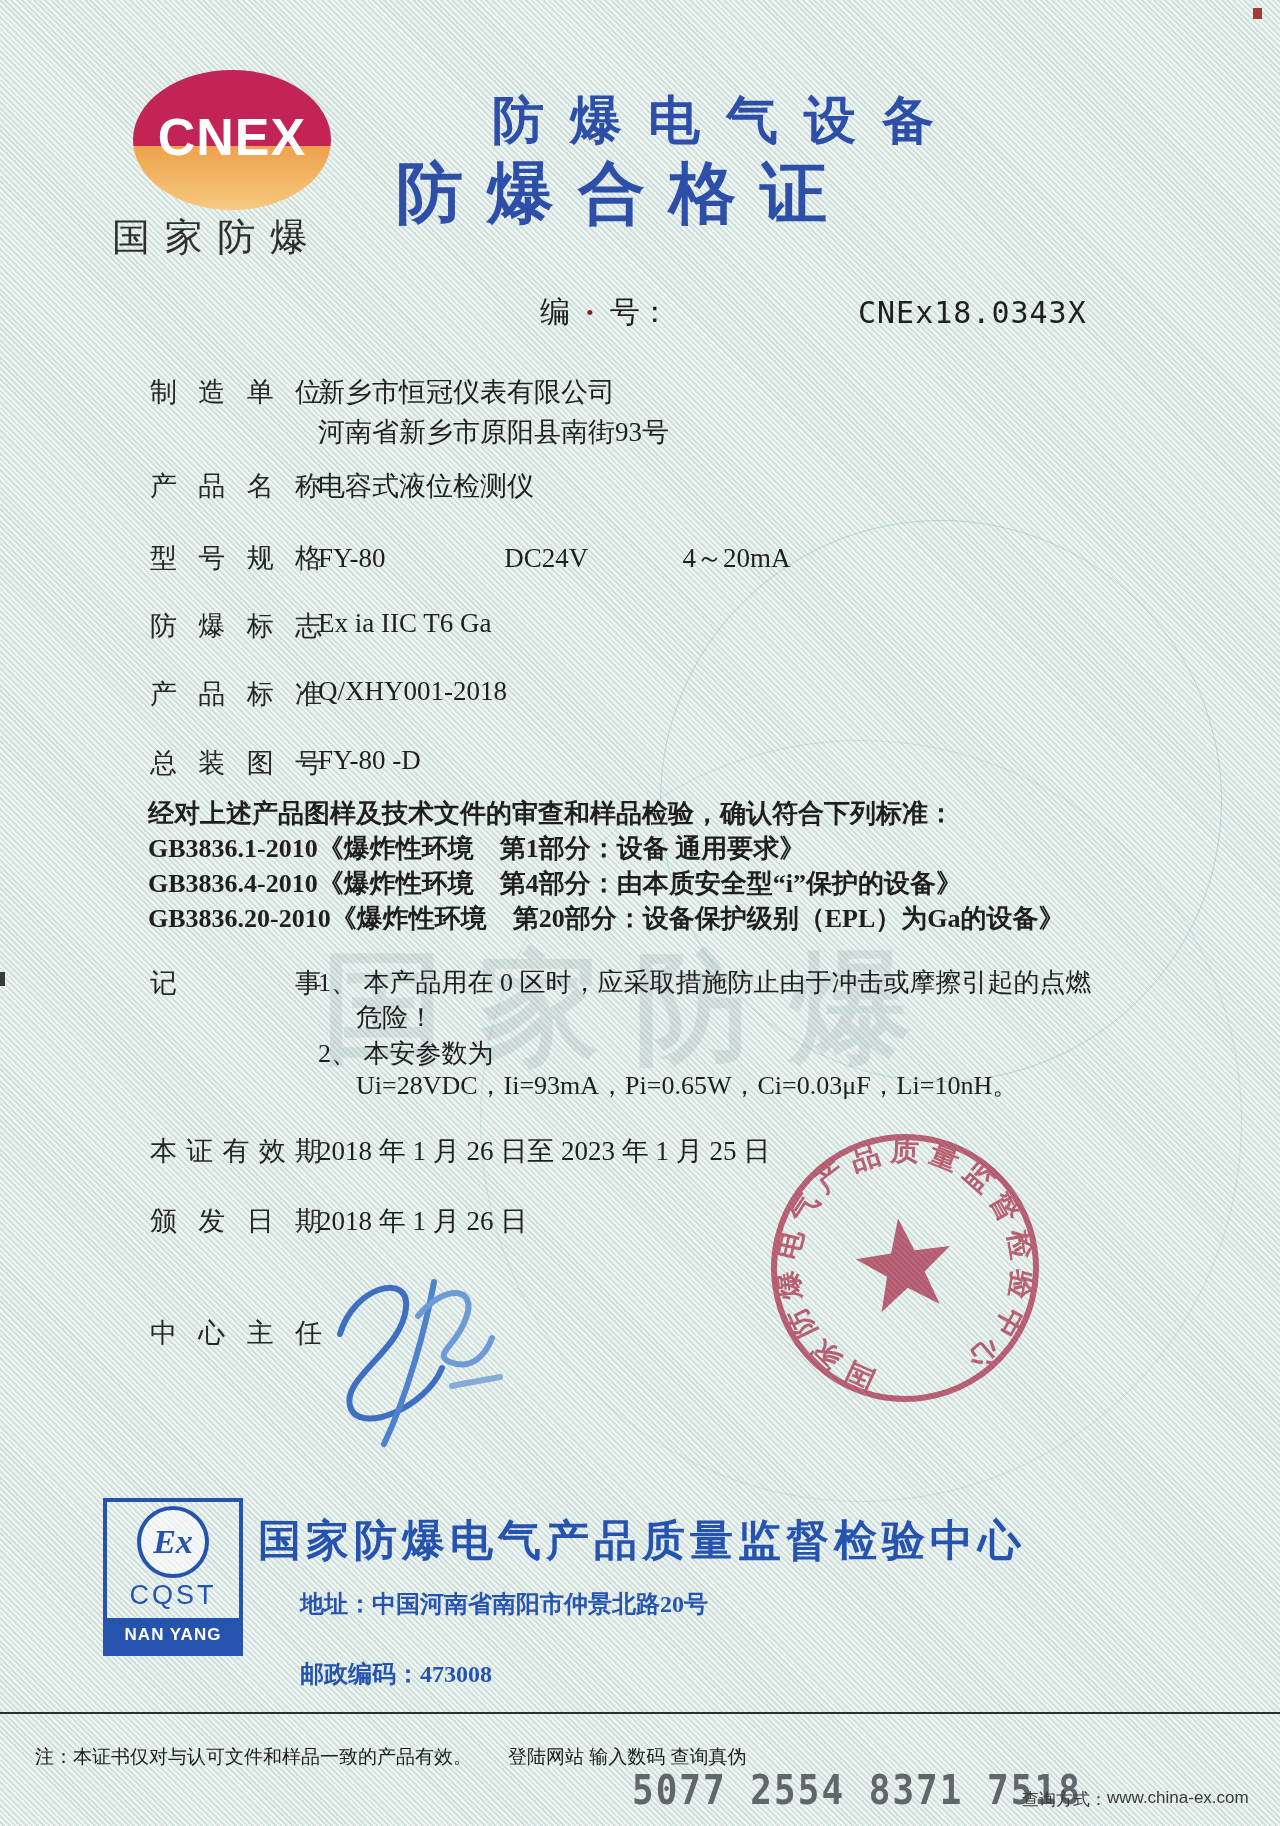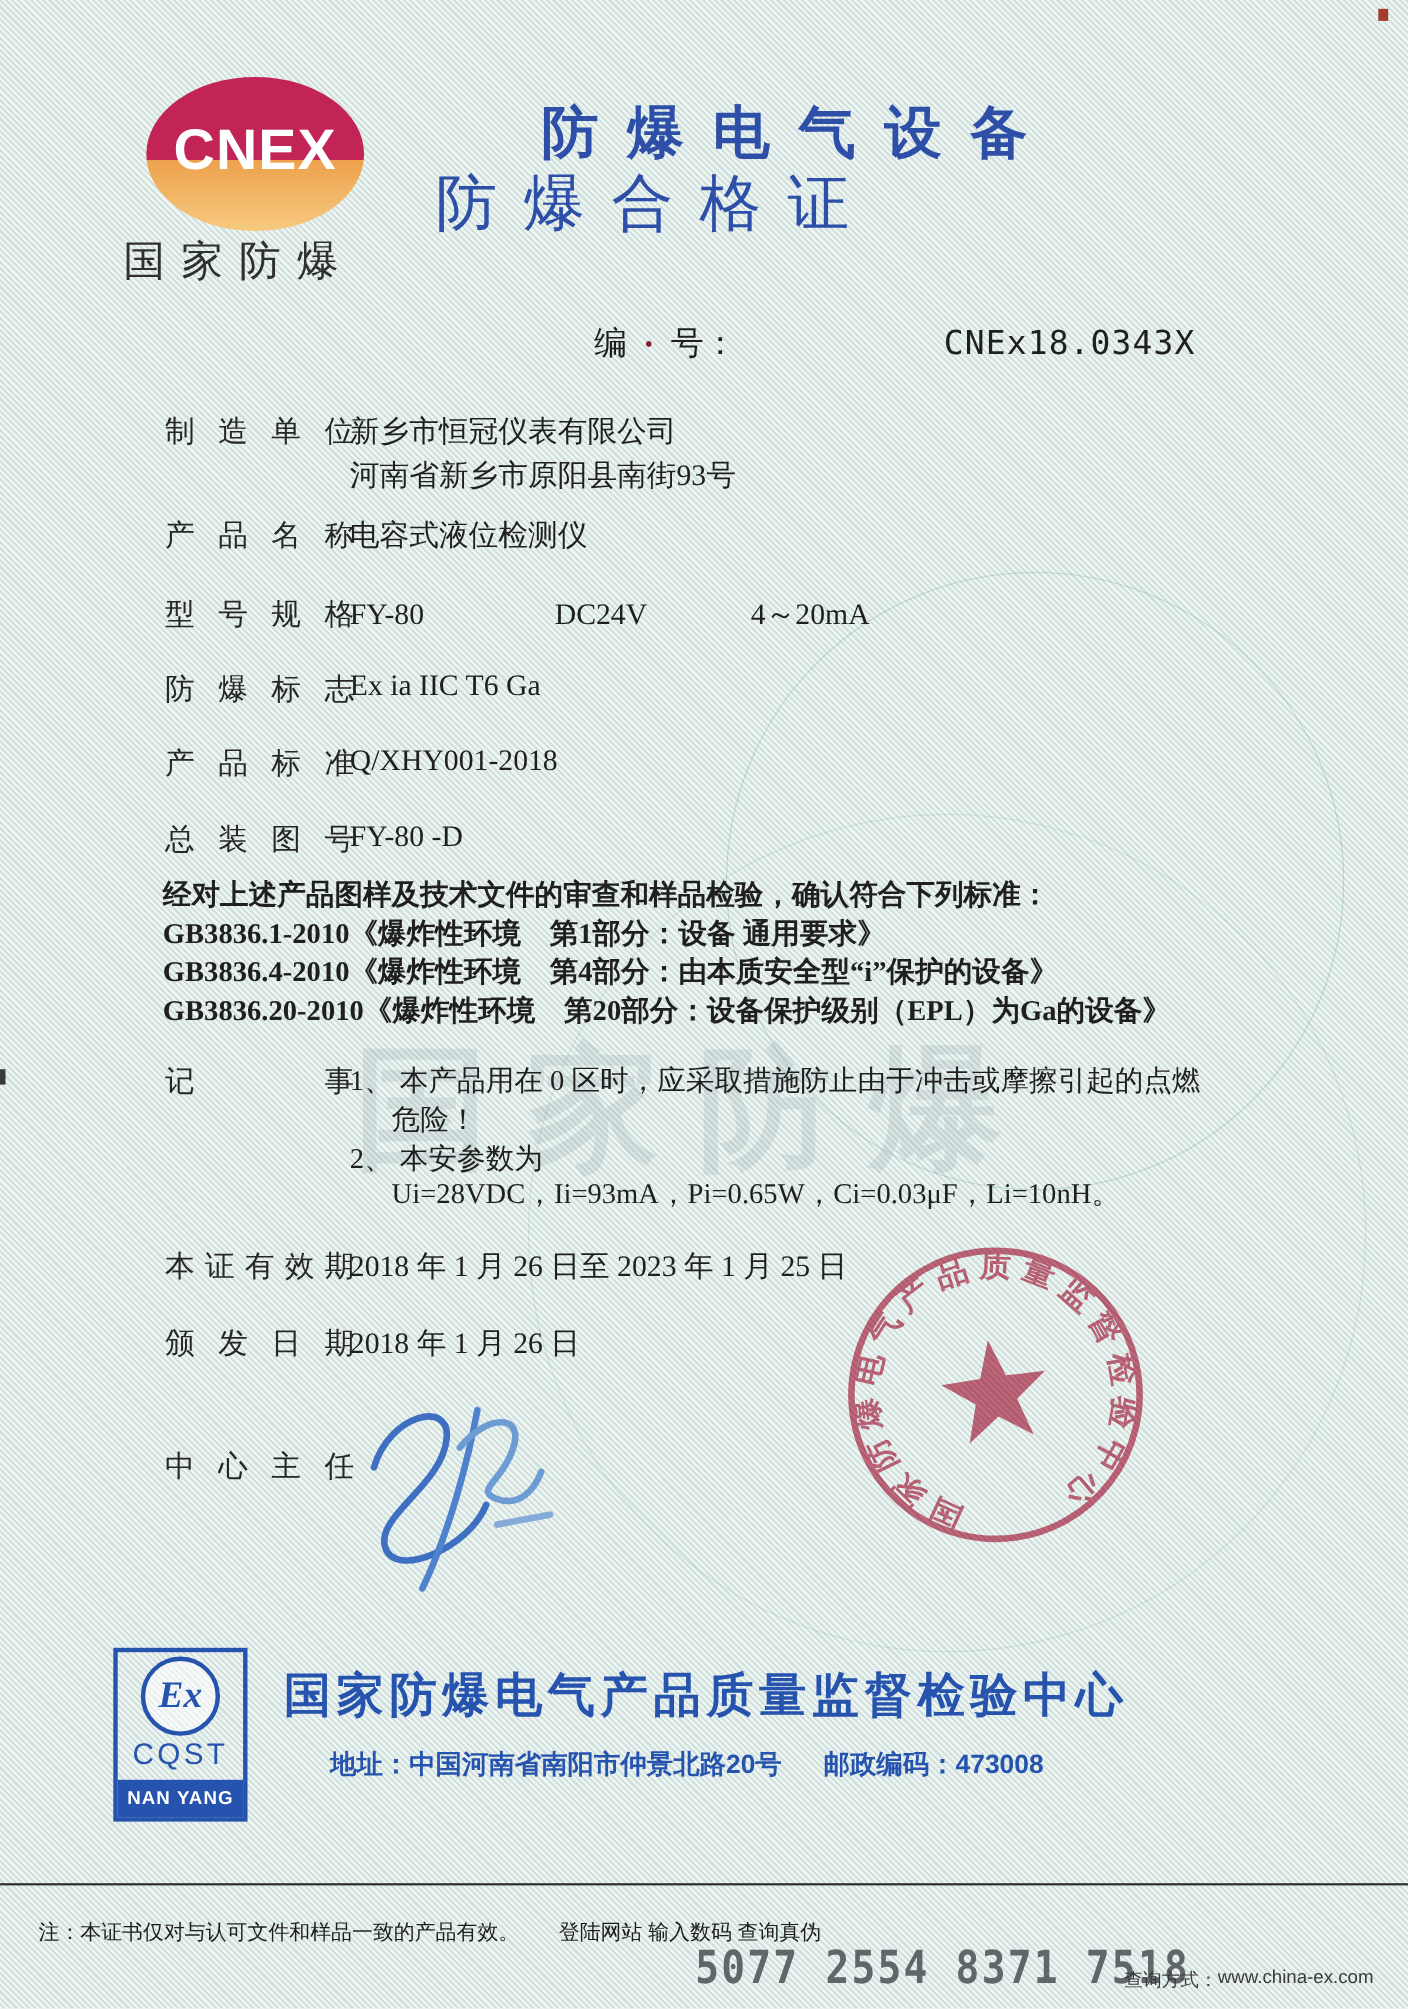--- a/index.html
+++ b/index.html
@@ -16,51 +16,51 @@
   .cnex{position:absolute;left:133px;top:70px;width:198px;height:140px;border-radius:50%;
     background:linear-gradient(180deg,#c22456 0%,#c22456 54%,#eea14c 54%,#f6ca80 100%);
     display:flex;align-items:center;justify-content:center;}
   .cnex span{color:#fff;font-family:"Liberation Sans",sans-serif;font-weight:bold;font-size:52px;letter-spacing:1px;padding-bottom:6px;}
   .cnex-caption{position:absolute;left:112px;top:212px;width:196px;font-family:"Liberation Sans",sans-serif;
     font-size:38px;color:#2f2f2f;text-align:justify;text-align-last:justify;}
   
   .subtitle{position:absolute;left:492px;top:86px;font-family:Liberation Mono, monospace;
     font-weight:bold;font-size:52px;letter-spacing:26px;color:#2d4fa8;white-space:nowrap;}
   .title{position:absolute;left:396px;top:148px;font-family:"Liberation Sans",sans-serif;
-    font-weight:normal;font-size:56px;letter-spacing:24px;color:#2d4fa8;white-space:nowrap;}
+    font-weight:bold;font-size:67px;letter-spacing:24px;color:#2d4fa8;white-space:nowrap;}
   .numline{position:absolute;left:540px;top:292px;display:flex;align-items:center;font-size:30px;color:#1e1e1e;}
   .numline .zh{letter-spacing:0;}
   .numline .dot{color:#7b1f28;font-size:22px;margin:0 16px;}
   .numline .val{font-family:"DejaVu Sans Mono",monospace;font-size:30px;letter-spacing:1px;}
   
   .frow{position:absolute;left:0;width:1280px;height:42px;}
   .lbl{position:absolute;left:150px;width:172px;font-family:"Liberation Sans",sans-serif;
     font-size:27px;color:#262626;text-align:justify;text-align-last:justify;}
   .val{position:absolute;left:318px;font-size:27px;color:#1f1f1f;white-space:nowrap;}
   .val .seg-b{margin-left:112px;} .val .seg-c{margin-left:88px;}
   .stdblock{position:absolute;left:148px;top:796px;width:1010px;font-size:26px;color:#1f1f1f;line-height:35px;font-weight:bold;}
   .stdblock div{white-space:nowrap;}
   .notes-item{position:absolute;font-size:26px;color:#1f1f1f;white-space:nowrap;}
   
   .sig{position:absolute;left:312px;top:1256px;}
   
   .stamp{position:absolute;left:765px;top:1128px;opacity:.85;mix-blend-mode:multiply;transform:rotate(-8deg);}
   
-  .cqst-box{position:absolute;left:103px;top:1498px;width:122px;height:158px;border:4px solid #2553ad;box-sizing:border-box;
+  .cqst-box{position:absolute;left:103px;top:1498px;width:140px;height:158px;border:4px solid #2553ad;box-sizing:border-box;
     font-family:"Liberation Sans",sans-serif;text-align:center;}
   .cqst-circle{width:72px;height:72px;border:4px solid #2553ad;border-radius:50%;margin:4px auto 0;box-sizing:border-box;
     background:rgba(255,255,255,.55);display:flex;align-items:center;justify-content:center;}
   .cqst-circle span{font-family:"Liberation Serif",serif;font-style:italic;font-weight:bold;font-size:34px;color:#2553ad;}
   .cqst-name{font-size:27px;color:#2553ad;letter-spacing:3px;margin-top:2px;}
   .cqst-strip{position:absolute;bottom:0;left:0;right:0;height:34px;background:#2553ad;color:#fff;
     font-size:17px;font-weight:bold;letter-spacing:1px;display:flex;align-items:center;justify-content:center;}
   .f-org{position:absolute;left:258px;top:1512px;font-family:"Liberation Sans",sans-serif;font-weight:bold;
     font-size:43px;letter-spacing:5px;color:#2553ad;white-space:nowrap;}
-  .f-line{position:absolute;font-family:Liberation Sans, sans-serif;font-weight:bold;font-size:24px;
-    color:#2553ad;white-space:nowrap;display:flex;}
+  .f-line{position:absolute;font-family:Liberation Serif, serif;font-weight:bold;font-size:24px;
+    color:#2553ad;white-space:nowrap;display:flex;flex-direction:column;}
   .f-addr{left:300px;top:1588px;gap:38px;} .f-tel{left:268px;top:1633px;gap:36px;}
   .rule{position:absolute;left:0;top:1712px;width:1280px;height:2px;background:#2e2e2e;}
   .b-note{position:absolute;left:35px;top:1744px;font-family:"Liberation Sans",sans-serif;font-size:19px;color:#1c1c1c;display:flex;gap:36px;white-space:nowrap;}
   .b-code{position:absolute;left:632px;top:1766px;font-family:"DejaVu Sans Mono",monospace;font-weight:bold;
     font-size:36px;color:#61666b;letter-spacing:2px;transform:scaleY(1.15);transform-origin:top left;white-space:nowrap;}
   .b-query{position:absolute;left:1022px;top:1788px;font-family:"Liberation Sans",sans-serif;font-size:17px;color:#3a3a3a;white-space:nowrap;display:flex;}
   .corner-mark{position:absolute;left:1253px;top:8px;width:9px;height:11px;background:#a43b30;}
   .speck{position:absolute;left:0px;top:972px;width:5px;height:14px;background:#3a3a3a;}
 </style>
 </head>

